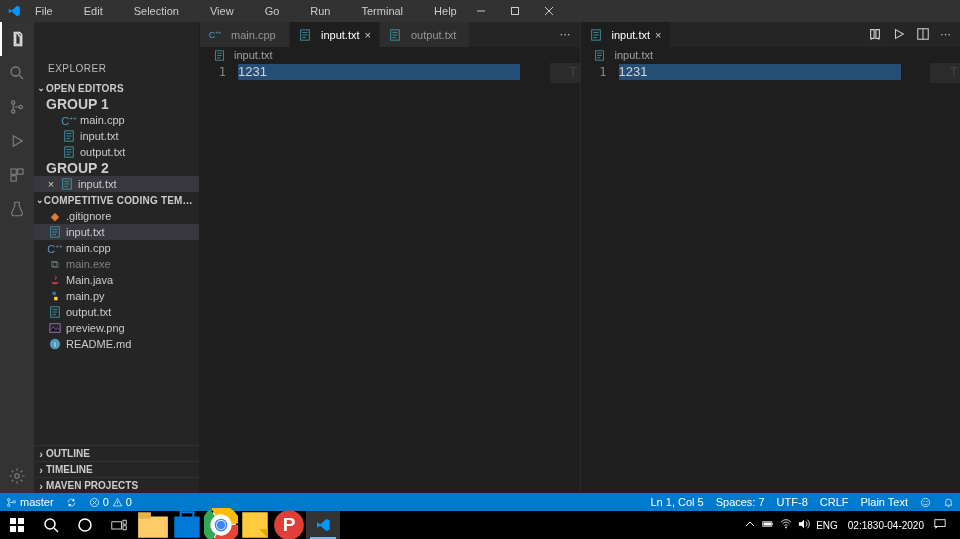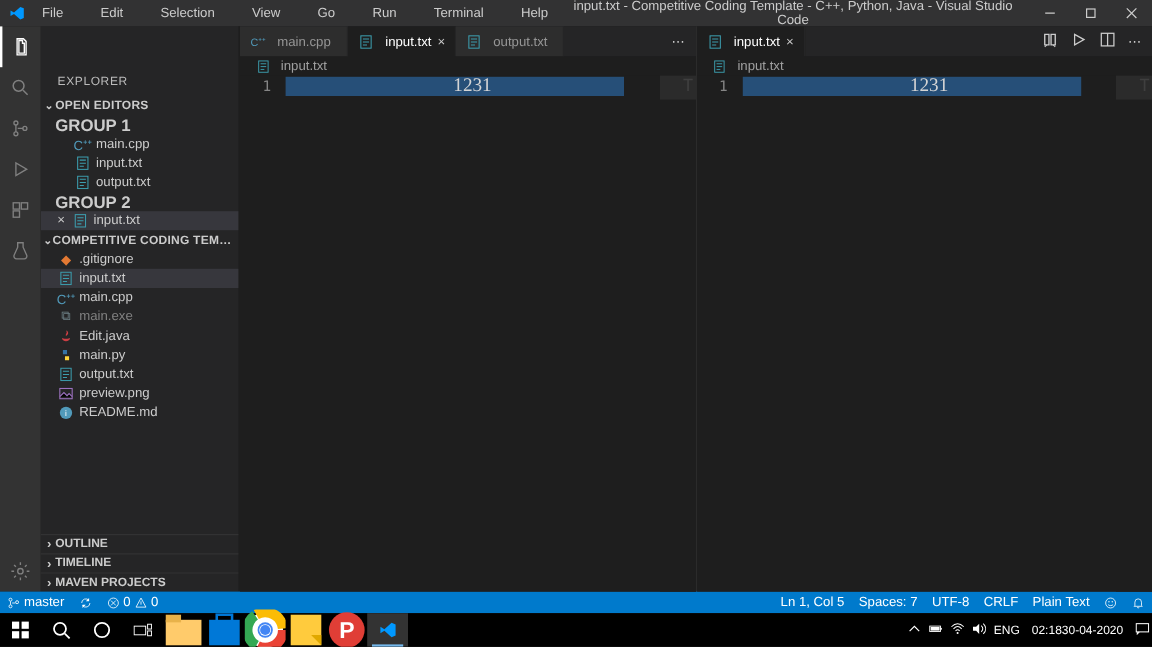--- a/index.html
+++ b/index.html
@@ -52,40 +52,40 @@
   .tabbar { height:25px; background:#252526; display:flex; align-items:stretch; }
   .tab { display:flex; align-items:center; padding:0 8px; gap:5px; background:#2d2d2d; color:#969696; font-size:11px; border-right:1px solid #252526; min-width:90px; }
   .tab.active { background:#1e1e1e; color:#ffffff; }
   .tab .tclose { font-size:11px; color:#cccccc; margin-left:auto; }
   .tabbar-actions { margin-left:auto; display:flex; align-items:center; padding-right:6px; gap:10px; color:#cccccc; }
   .tabbar-actions .ellipsis, .tabbar-actions svg { width:14px; height:14px; }
 
   .breadcrumb { height:16px; display:flex; align-items:center; padding-left:12px; gap:4px; color:#a0a0a0; font-size:11px; background:#1e1e1e; }
   .editor-body { flex:1; display:flex; background:#1e1e1e; position:relative; }
   .gutter { width:38px; text-align:right; color:#858585; padding-right:12px; font-family:Consolas,monospace; font-size:12px; line-height:16px; padding-top:1px;}
-  .code { flex:1; font-family:Liberation Serif, serif; font-size:16px; line-height:16px; padding-top:1px; position:relative;text-align:center;}
+  .code { flex:1; font-family:Liberation Sans, sans-serif; font-size:13px; line-height:16px; padding-top:1px; position:relative;}
   .code .line { height:16px; color:#d4d4d4; }
   .code .sel { background:#264f78; position:absolute; top:1px; left:0; height:16px; }
   .minimap { width:30px; background:#1e1e1e; position:relative; }
   .minimap .slider { position:absolute; top:0; right:0; left:0; height:20px; background:rgba(120,120,120,0.15); }
   .T { position:absolute; top:1px; right:2px; font-family:Consolas,monospace; font-size:14px; color:#3f3f3f; }
 
   
   .statusbar { height:18px; background:#007acc; display:flex; align-items:flex-start; color:#ffffff; font-size:11px; }
   .statusbar .sitem { padding:0 6px; display:flex; align-items:center; gap:3px; height:18px; }
   .status-spacer { flex:1; }
   .statusbar svg { width:11px; height:11px; }
 
   
   .wintaskbar { height:28px; background:#000000; display:flex; align-items:center; color:#ffffff; font-size:10px; }
   .wt-item { width:34px; height:28px; display:flex; align-items:center; justify-content:center; }
   .wt-item svg { width:16px; height:16px; }
   .wt-app { width:34px; height:28px; display:flex; align-items:center; justify-content:center; position:relative; }
   .wt-app .underline { position:absolute; bottom:0; left:4px; right:4px; height:2px; background:#76b9ed; }
-  .wt-right { margin-left:auto; display:flex; align-items:center; gap:6px; padding-right:2px; height:28px;}
+  .wt-right { margin-left:auto; display:flex; align-items:center; gap:6px; padding-right:14px; height:28px;}
   .wt-right .tray { display:flex; align-items:center; gap:6px; }
   .wt-right svg { width:12px; height:12px; }
   .clock { display:flex; flex-direction:row; align-items:flex-end; line-height:11px; font-size:10px; padding:0 4px;}
 
   
   .c-blue { color:#519aba; }
   .c-orange { color:#e37933; }
   .c-teal { color:#3c9eaf; }
   .c-purple { color:#a074c4; }
   .c-yellow { color:#ffcb6b; }
@@ -107,21 +107,20 @@
     <div class="menu">
       <span>File</span>
       <span>Edit</span>
       <span>Selection</span>
       <span>View</span>
       <span>Go</span>
       <span>Run</span>
       <span>Terminal</span>
       <span>Help</span>
     </div>
-    <div class="title">input.txt - Competitive Coding Template - C++, Python, Java - Visual Studio Code</div>
     <div class="win-controls">
       <div>
         <svg viewBox="0 0 10 10" width="10" height="10">
             <path stroke="#cccccc" d="M1 5h8"></path>
           </svg>
       </div>
       <div>
         <svg viewBox="0 0 10 10" width="10" height="10">
             <rect x="1.5" y="1.5" width="7" height="7" fill="none" stroke="#cccccc"></rect>
           </svg>
@@ -256,21 +255,21 @@
         <div class="tree-row proj-file">
           <span class="ficon c-gray">⧉</span>
           <span class="dim">main.exe</span>
         </div>
         <div class="tree-row proj-file">
           <span class="ficon c-red">
             <svg viewBox="0 0 14 14" width="12" height="12">
                 <path fill="currentColor" d="M7 2c2 2-1 3 0 5 2-1 3-3 1-5zM3 9c0 2 2 3 4 3s4-1 4-3c-1 1-7 1-8 0z"></path>
               </svg>
           </span>
-          <span>Edit.java</span>
+          <span>Main.java</span>
         </div>
         <div class="tree-row proj-file">
           <span class="ficon c-yellow">
             <svg viewBox="0 0 14 14" width="12" height="12">
                 <path fill="#3572A5" d="M4 2h4v4H4z"></path>
                 <path fill="#FFD43B" d="M6 8h4v4H6z"></path>
               </svg>
           </span>
           <span>main.py</span>
         </div>

